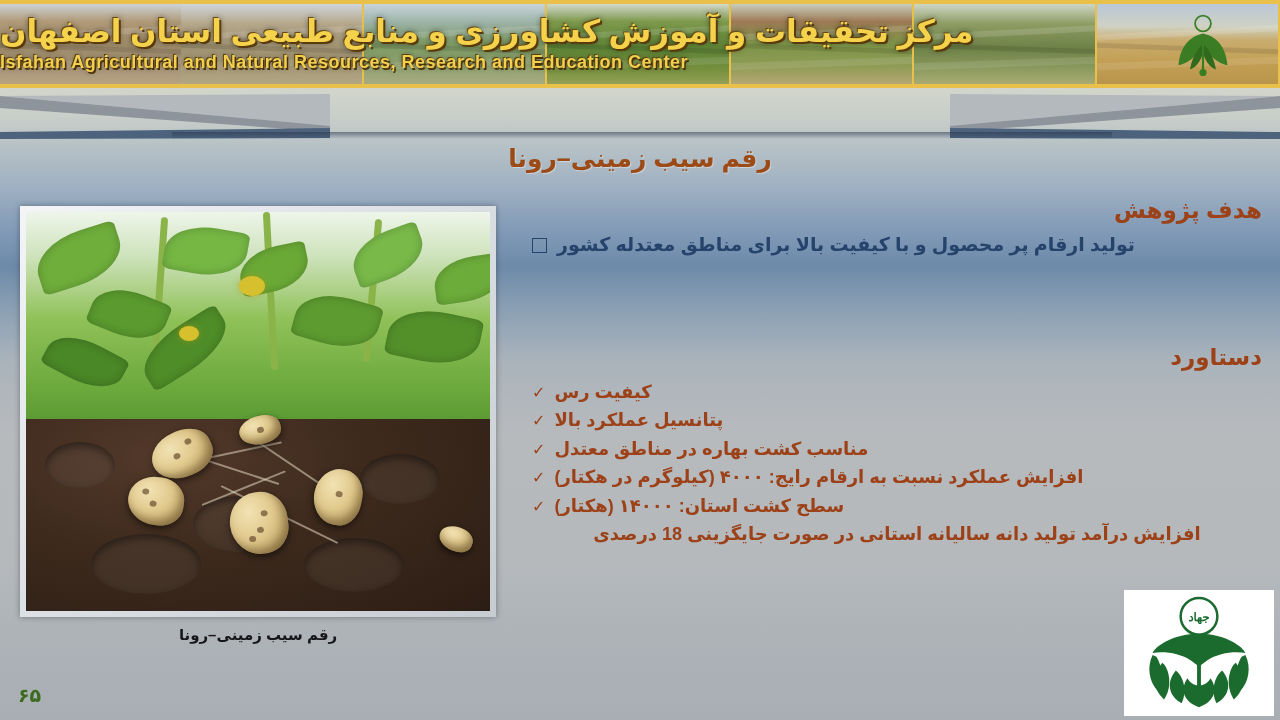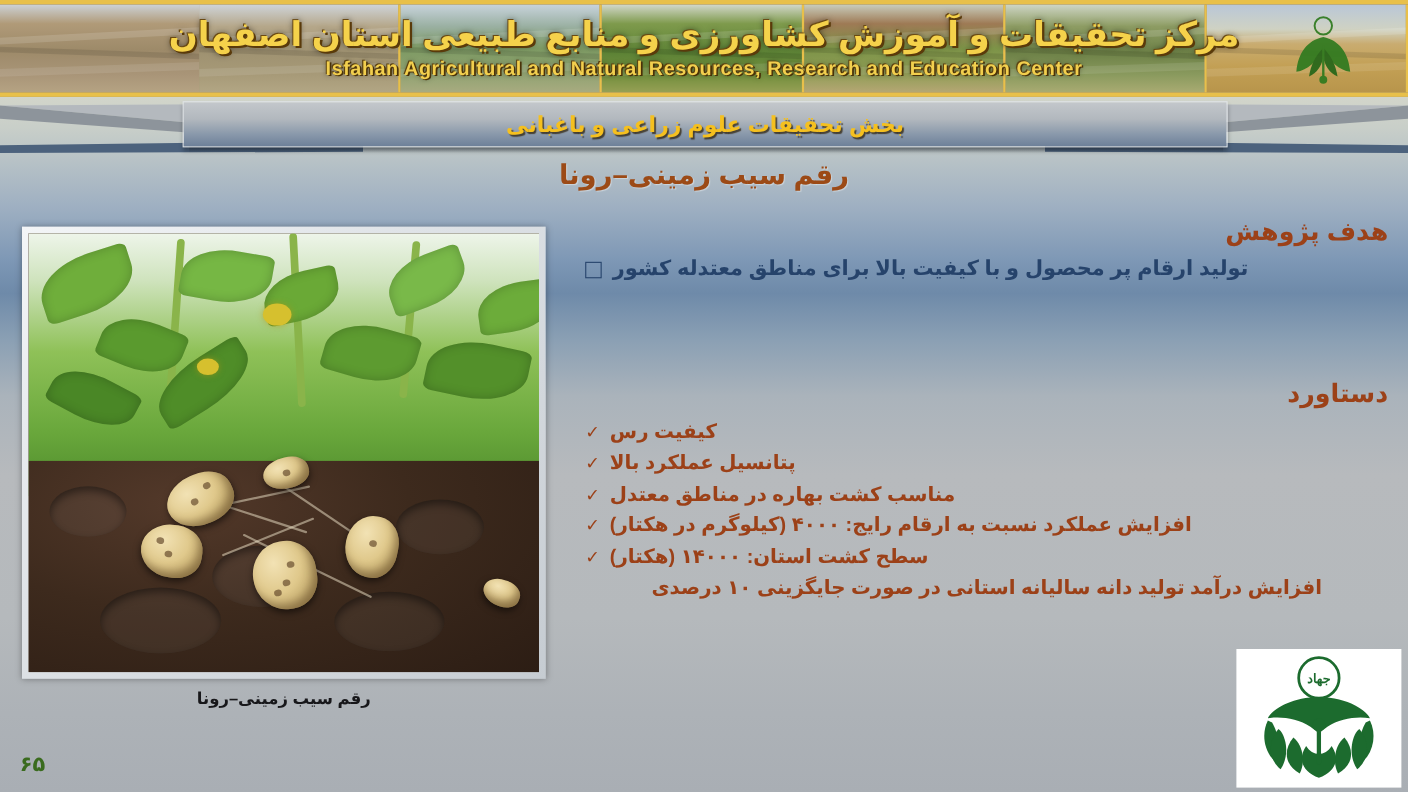--- a/index.html
+++ b/index.html
@@ -44,21 +44,21 @@
   .ps-e{background:linear-gradient(180deg,#c8d3dc 0%,#9ab0a2 25%,#7d9a63 50%,#90a271 78%,#a8ab80 100%);}
   .ps-f{background:linear-gradient(180deg,#cfd4d9 0%,#b5a78a 25%,#9f9271 55%,#a79a78 80%,#b2a684 100%);}
   .ps-g{background:linear-gradient(180deg,#cdd2d6 0%,#b09a78 22%,#9d8a69 52%,#a99578 80%,#b5a383 100%);}
   .ps .row{position:absolute;left:-10%;width:120%;opacity:.55;}
   .ps .row1{top:32%;height:6px;background:rgba(255,255,255,.25);transform:rotate(-3deg);}
   .ps .row2{top:52%;height:5px;background:rgba(0,0,0,.18);transform:rotate(2deg);}
   .ps .row3{top:70%;height:7px;background:rgba(255,255,255,.18);transform:rotate(-2deg);}
 
   #header-text{
     position:absolute;left:0;right:0;top:0;bottom:0;
-    display:flex;flex-direction:column;align-items:center;justify-content:center;
+    display:flex;flex-direction:column;align-items:flex-end;justify-content:center;
     pointer-events:none;
   }
   #header-title-fa{
     font-size:31px;font-weight:bold;color:#f5d24b;
     text-shadow:2px 2px 0 #5a3a0a, -1px -1px 0 #6b4a12, 0 0 6px rgba(0,0,0,.6);
     letter-spacing:1px;line-height:1.1;margin-bottom:2px;
   }
   #header-title-en{
     font-size:18px;font-weight:bold;color:#f2cf4e;direction:ltr;
     text-shadow:1.5px 1.5px 0 #4a3208, -1px -1px 0 #5d4310, 0 0 5px rgba(0,0,0,.55);
@@ -243,23 +243,20 @@
       </svg>
     </div>
     <div class="tail tail-r">
       <svg width="330" height="48" viewBox="0 0 330 48">
         <polygon points="330,4 0,34 0,2" fill="#b4b9be"></polygon>
         <polygon points="330,4 0,34 0,40 330,16" fill="#8d949b"></polygon>
         <polygon points="330,40 0,36 0,46 330,47" fill="#4c627d"></polygon>
       </svg>
     </div>
     <div id="ribbon-shadow"></div>
-    <div id="ribbon-box">
-      <div id="ribbon-title">بخش تحقیقات علوم زراعی و باغبانی</div>
-    </div>
   </div>
 
   <div id="slide-title">رقم سیب زمینی–رونا</div>
 
   <div id="photo-frame">
     <div id="photo">
       <div class="sky"></div>
       <div class="foliage">
         <div class="stem" style="left:28%;top:2%;height:60%;transform:rotate(4deg);"></div>
         <div class="stem" style="left:52%;top:0%;height:64%;transform:rotate(-3deg);"></div>
@@ -337,21 +334,21 @@
     </div>
     <div class="ach-item">
       <span class="chk">✓</span>
       <span>افزایش عملکرد نسبت به ارقام رایج: ۴۰۰۰  (کیلوگرم در هکتار)</span>
     </div>
     <div class="ach-item">
       <span class="chk">✓</span>
       <span>سطح کشت استان: ۱۴۰۰۰ (هکتار)</span>
     </div>
 
-    <div class="para-line">افزایش درآمد تولید دانه سالیانه استانی در صورت جایگزینی ۱۰ درصدی</div>
+    <div class="para-line">افزایش درآمد تولید دانه سالیانه استانی در صورت جایگزینی 18 درصدی</div>
   </div>
 
   <div id="page-number">۶۵</div>
 
   <div id="org-logo-box">
     <svg viewBox="0 0 140 120" width="140" height="116" aria-hidden="true">
       <g fill="#1c6b2e">
         <circle cx="70" cy="22" r="19" fill="none" stroke="#1c6b2e" stroke-width="2.6"></circle>
         <text x="70" y="27" text-anchor="middle" font-size="12" font-family="'Liberation Sans',sans-serif" fill="#1c6b2e" font-weight="bold">جهاد</text>
         <path d="M70 40 C42 40 24 54 22 60 C34 58 50 60 62 68 L70 74 L78 68 C90 60 106 58 118 60 C116 54 98 40 70 40 Z"></path>

